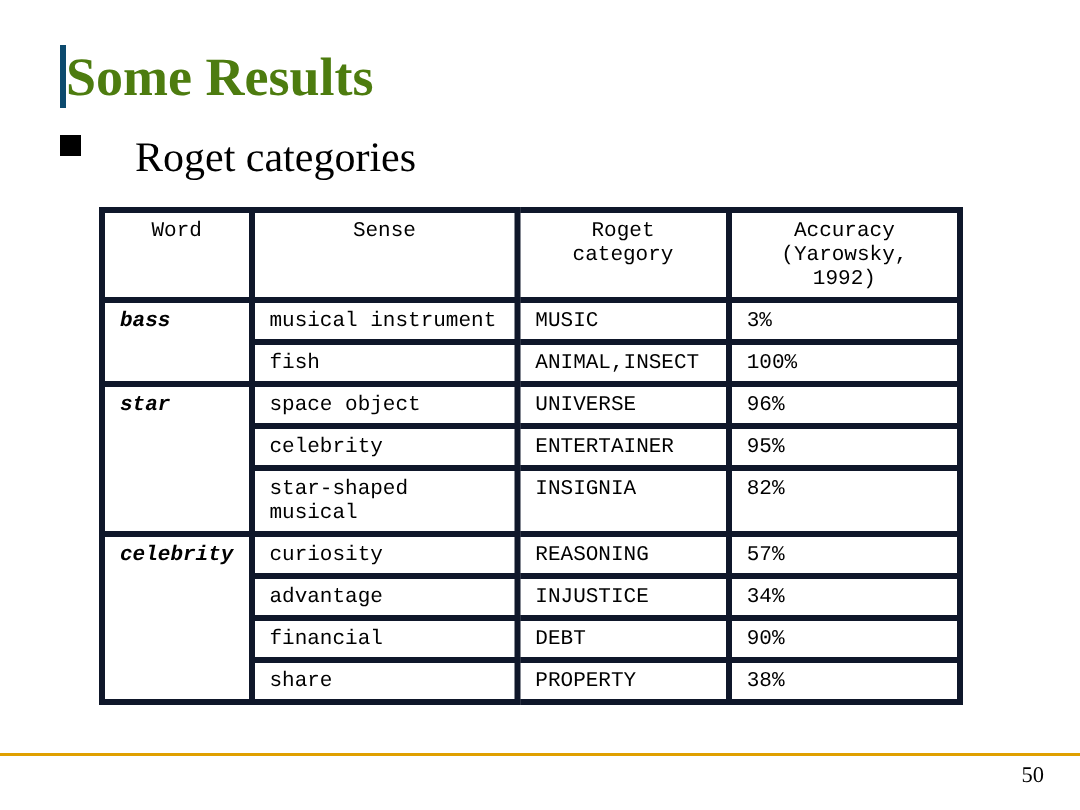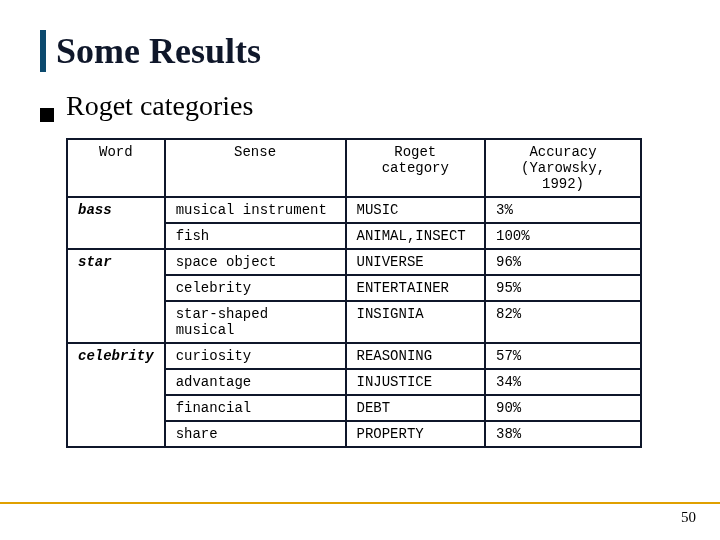--- a/index.html
+++ b/index.html
@@ -12,30 +12,31 @@
       overflow: hidden;
     }
 
     .page-container {
       padding: 30px 40px 20px 40px;
     }
 
     .title {
       font-size: 36px;
       font-weight: bold;
-      color: #0f172a;
+      color: #4d7c0f;
       margin-bottom: 18px;
-      border-left: 6px solid #0c4a6e;
-      padding-left: 10px;
+      border-left: 4px solid #0c4a6e;
+      padding-left: 0;
     }
 
     .section-header {
       display: flex;
-      align-items: flex-end;
+      align-items: flex-start;
       margin-bottom: 16px;
+      gap: 24px;
     }
 
     .bullet {
       display: inline-block;
       width: 14px;
       height: 14px;
       background: #000;
       margin-right: 12px;
       flex-shrink: 0;
     }
@@ -48,21 +49,21 @@
 
     table {
       border-collapse: collapse;
       width: 90%;
       margin-left: 26px;
       font-size: 14px;
       font-family: 'Courier New', Courier, monospace;
     }
 
     table th, table td {
-      border: 2px solid #0f172a;
+      border: 4px solid #0f172a;
       padding: 4px 10px;
       vertical-align: top;
     }
 
     table thead tr th {
       font-weight: normal;
       background: #ffffff;
     }
 
     .word-cell {

